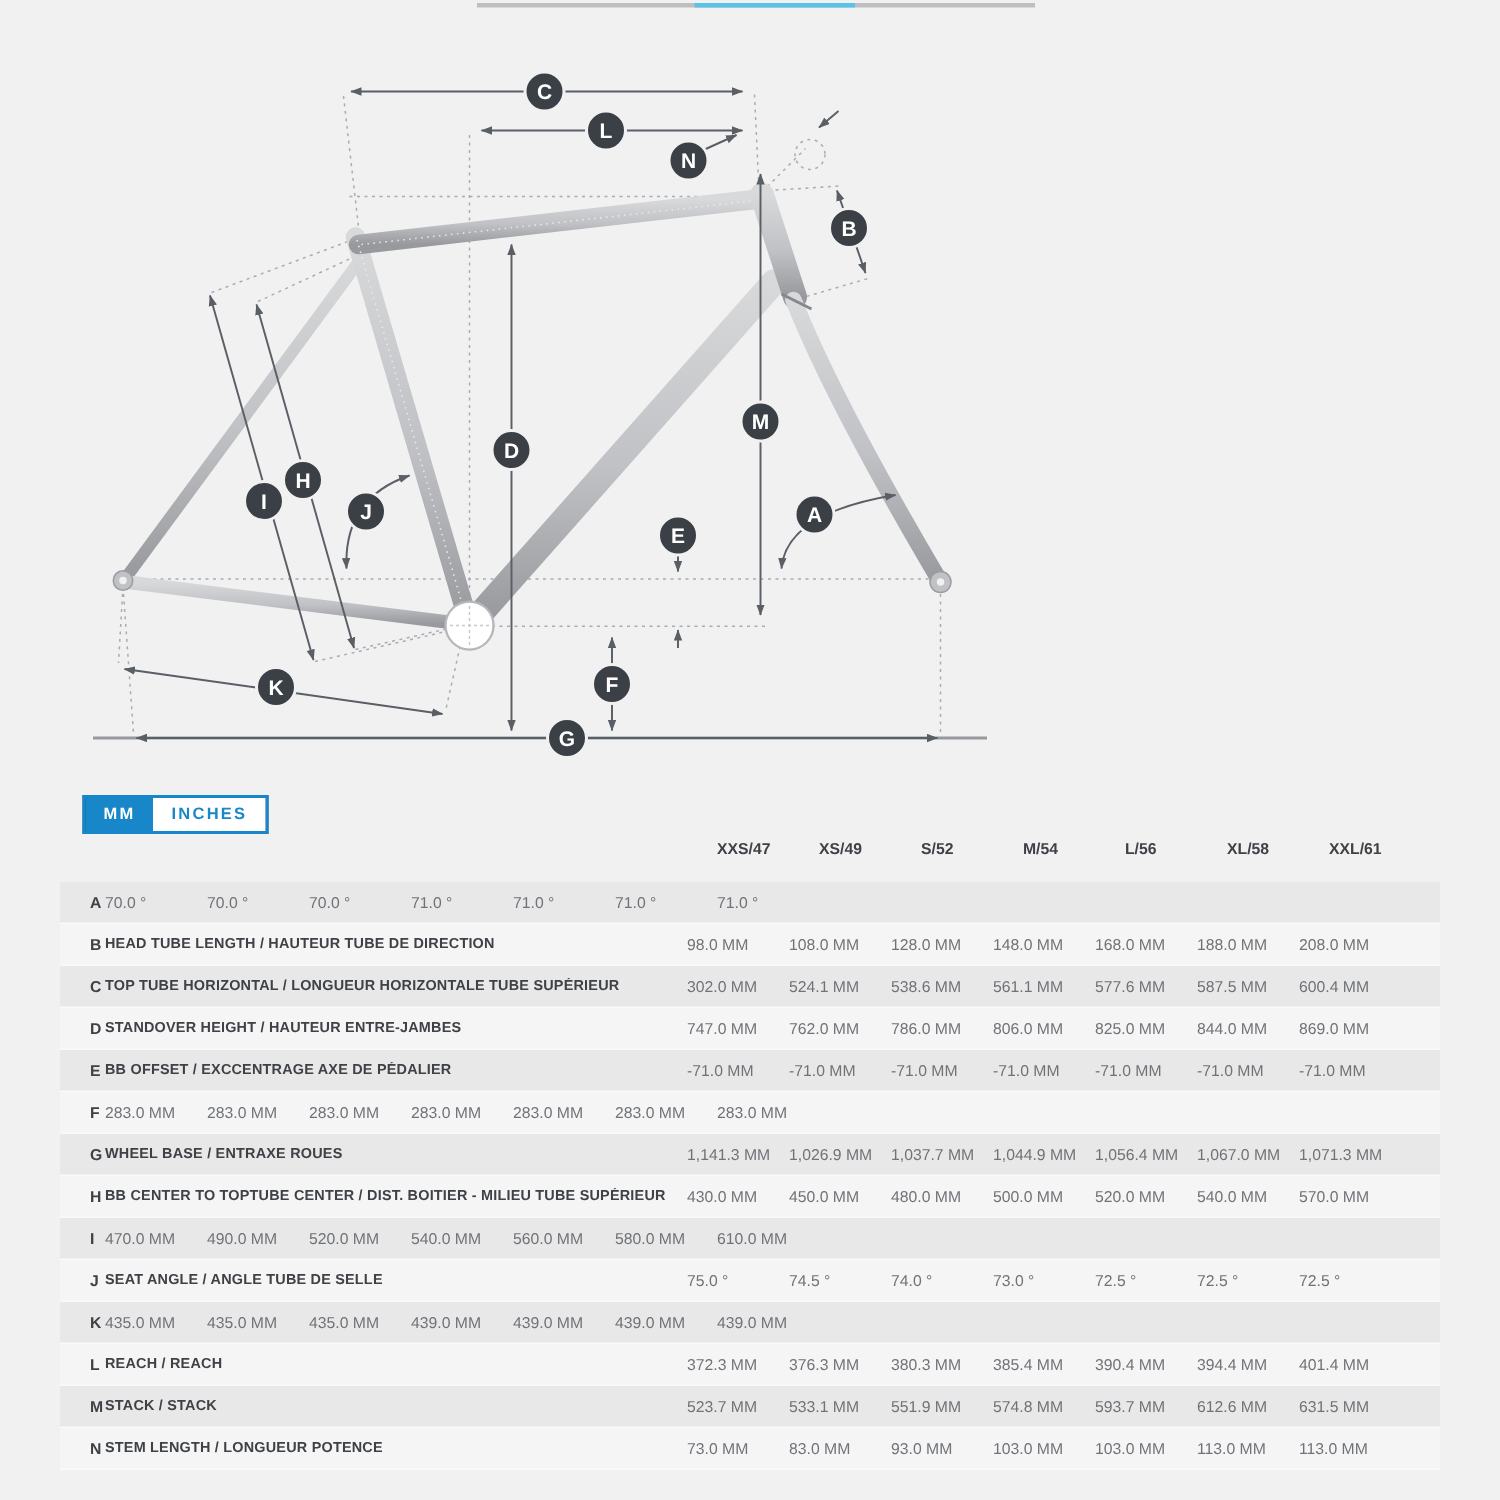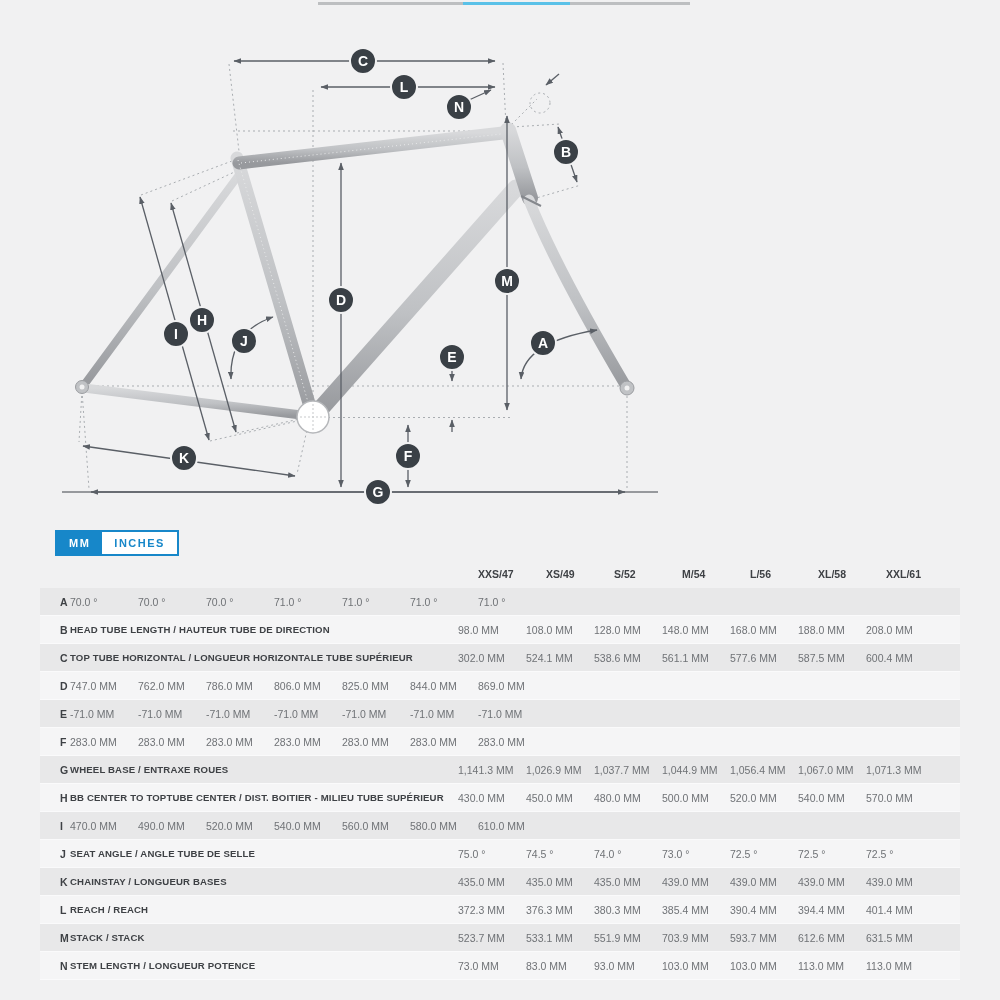--- a/index.html
+++ b/index.html
@@ -14,21 +14,21 @@
   .diagram { position:absolute; left:0; top:0; width:1000px; height:520px; }
 
   
   .unit-toggle { position:absolute; left:55px; top:530px; display:flex; border:2px solid #1787c9; background:#0c4a6e; }
   .unit-btn { font-family:"Liberation Sans", sans-serif; font-size:11px; font-weight:bold; letter-spacing:1.5px;
               padding:4px 12px; border:none; background:#ffffff; color:#1787c9; cursor:pointer; line-height:14px; }
   .unit-btn.active { background:#1787c9; color:#ffffff; }
 
   
   .geo-table { position:absolute; left:40px; top:560px; width:920px; }
-  .geo-header { display:flex; align-items:center; height:28px; }
+  .geo-header { display:flex; align-items:flex-start; height:28px; }
   .geo-header .spacer { width:438px; }
   .cell-value { width:68px; font-size:10.5px; color:#6f7276; white-space:nowrap; }
   .geo-header .cell-value { font-weight:bold; color:#3e4145; }
   .row { display:flex; align-items:center; height:28px; border-bottom:1px solid #fafafb; }
   .row.dark { background:#e8e8e9; }
   .row.light { background:#f5f5f6; }
   .cell-letter { width:30px; padding-left:20px; font-size:10.5px; font-weight:bold; color:#3e4145; }
   .cell-label { width:388px; font-size:9.6px; font-weight:bold; color:#3e4145; letter-spacing:0.15px; white-space:nowrap; overflow:hidden; }
 </style>
 </head>
@@ -219,30 +219,32 @@
           <div class="cell-value">302.0 MM</div>
           <div class="cell-value">524.1 MM</div>
           <div class="cell-value">538.6 MM</div>
           <div class="cell-value">561.1 MM</div>
           <div class="cell-value">577.6 MM</div>
           <div class="cell-value">587.5 MM</div>
           <div class="cell-value">600.4 MM</div>
         </div>
         <div class="row light">
           <div class="cell-letter">D</div>
+          <div class="cell-label">STANDOVER HEIGHT / HAUTEUR ENTRE-JAMBES</div>
           <div class="cell-value">747.0 MM</div>
           <div class="cell-value">762.0 MM</div>
           <div class="cell-value">786.0 MM</div>
           <div class="cell-value">806.0 MM</div>
           <div class="cell-value">825.0 MM</div>
           <div class="cell-value">844.0 MM</div>
           <div class="cell-value">869.0 MM</div>
         </div>
         <div class="row dark">
           <div class="cell-letter">E</div>
+          <div class="cell-label">BB OFFSET / EXCCENTRAGE AXE DE PÉDALIER</div>
           <div class="cell-value">-71.0 MM</div>
           <div class="cell-value">-71.0 MM</div>
           <div class="cell-value">-71.0 MM</div>
           <div class="cell-value">-71.0 MM</div>
           <div class="cell-value">-71.0 MM</div>
           <div class="cell-value">-71.0 MM</div>
           <div class="cell-value">-71.0 MM</div>
         </div>
         <div class="row light">
           <div class="cell-letter">F</div>
@@ -292,21 +294,20 @@
           <div class="cell-value">75.0 °</div>
           <div class="cell-value">74.5 °</div>
           <div class="cell-value">74.0 °</div>
           <div class="cell-value">73.0 °</div>
           <div class="cell-value">72.5 °</div>
           <div class="cell-value">72.5 °</div>
           <div class="cell-value">72.5 °</div>
         </div>
         <div class="row dark">
           <div class="cell-letter">K</div>
-          <div class="cell-label">CHAINSTAY / LONGUEUR BASES</div>
           <div class="cell-value">435.0 MM</div>
           <div class="cell-value">435.0 MM</div>
           <div class="cell-value">435.0 MM</div>
           <div class="cell-value">439.0 MM</div>
           <div class="cell-value">439.0 MM</div>
           <div class="cell-value">439.0 MM</div>
           <div class="cell-value">439.0 MM</div>
         </div>
         <div class="row light">
           <div class="cell-letter">L</div>
@@ -318,21 +319,21 @@
           <div class="cell-value">390.4 MM</div>
           <div class="cell-value">394.4 MM</div>
           <div class="cell-value">401.4 MM</div>
         </div>
         <div class="row dark">
           <div class="cell-letter">M</div>
           <div class="cell-label">STACK / STACK</div>
           <div class="cell-value">523.7 MM</div>
           <div class="cell-value">533.1 MM</div>
           <div class="cell-value">551.9 MM</div>
-          <div class="cell-value">703.9 MM</div>
+          <div class="cell-value">574.8 MM</div>
           <div class="cell-value">593.7 MM</div>
           <div class="cell-value">612.6 MM</div>
           <div class="cell-value">631.5 MM</div>
         </div>
         <div class="row light">
           <div class="cell-letter">N</div>
           <div class="cell-label">STEM LENGTH / LONGUEUR POTENCE</div>
           <div class="cell-value">73.0 MM</div>
           <div class="cell-value">83.0 MM</div>
           <div class="cell-value">93.0 MM</div>

